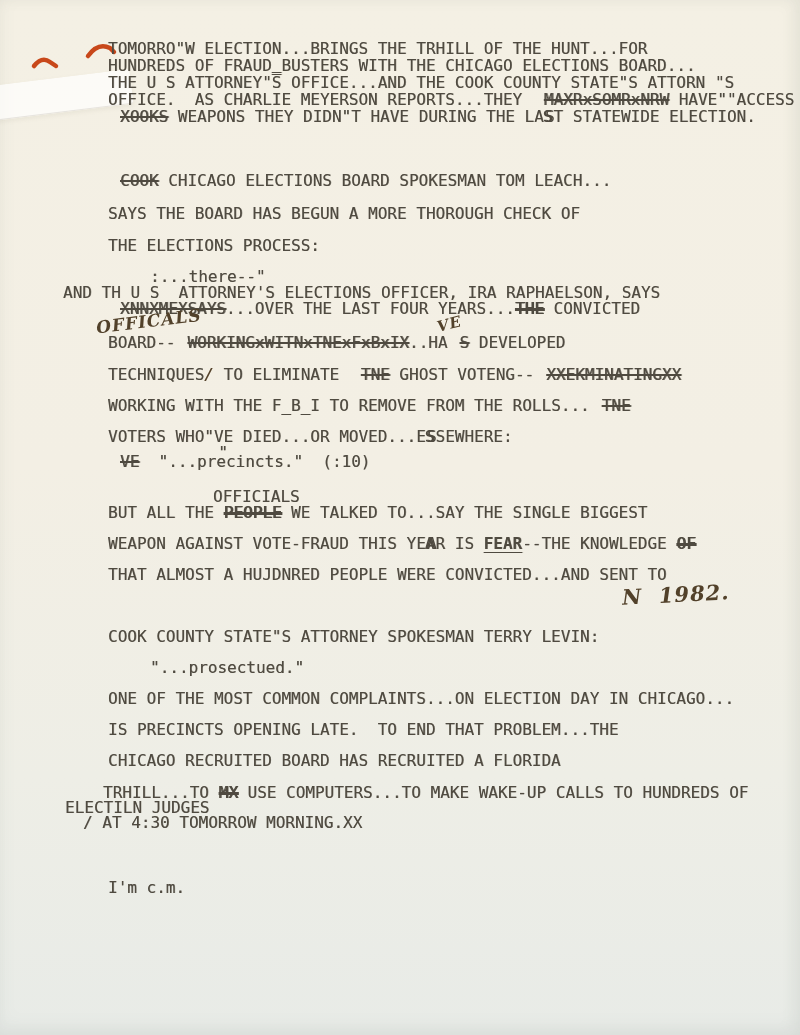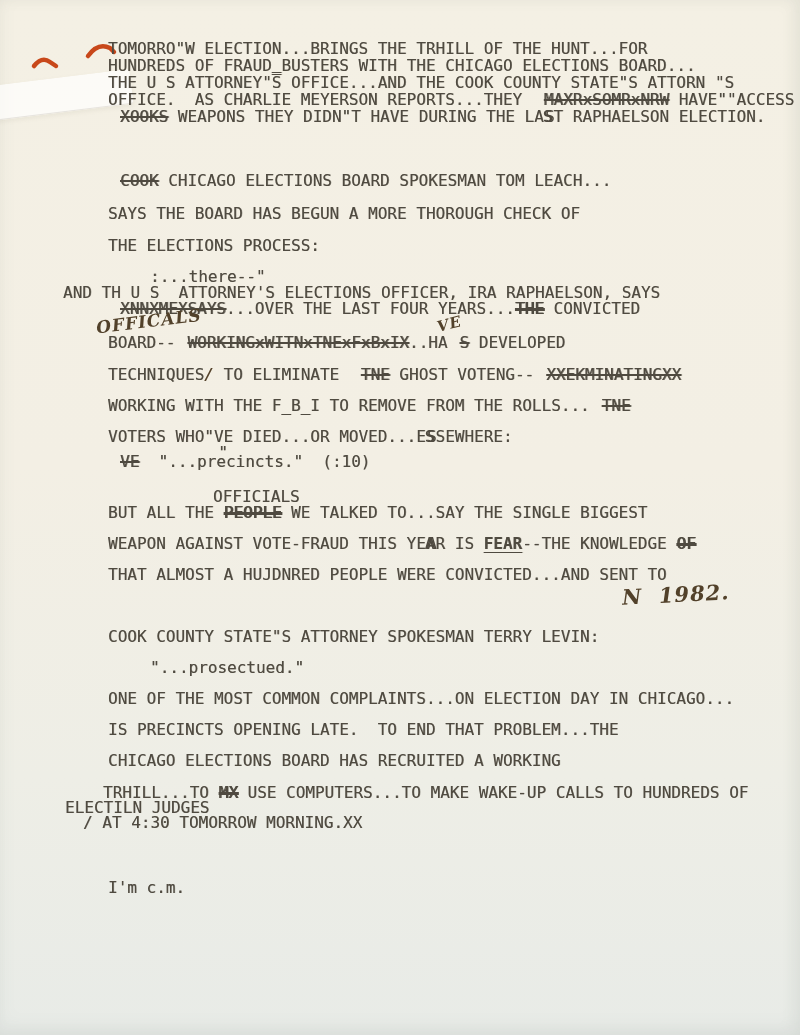--- a/index.html
+++ b/index.html
@@ -54,21 +54,21 @@
 <div id="sheet">
   <div id="crease"></div>
   <svg id="redmarks" width="160" height="110" viewBox="0 0 160 110">
     <path d="M34 66 Q 42 56 50 62 L 56 66" fill="none" stroke="#c8481a" stroke-width="4.5" stroke-linecap="round"></path>
     <path d="M88 56 Q 98 42 110 48 L 114 52" fill="none" stroke="#c8481a" stroke-width="4.5" stroke-linecap="round"></path>
   </svg>
 <div class="ln" style="left: 108px; top: 40px;"><span class="s-n">TOMORRO"W ELECTION...BRINGS THE TRHILL OF THE HUNT...FOR</span></div>
     <div class="ln" style="left: 108px; top: 57px;"><span class="s-n">HUNDREDS OF FRAUD</span><span class="s-u"> </span><span class="s-n">BUSTERS WITH THE CHICAGO ELECTIONS BOARD...</span></div>
     <div class="ln" style="left: 108px; top: 74px;"><span class="s-n">THE U S ATTORNEY"</span><span class="s-ovl">S</span><span class="s-n"> OFFICE...AND THE COOK COUNTY STATE"S ATTORN "S</span></div>
     <div class="ln" style="left: 108px; top: 91px;"><span class="s-n">OFFICE.  AS CHARLIE MEYERSON REPORTS...THEY </span><span class="s-x">MAXRxSOMRxNRW</span><span class="s-n"> HAVE""ACCESS TO</span></div>
-    <div class="ln" style="left: 108px; top: 108px;"><span class="s-x">XOOKS</span><span class="s-n"> WEAPONS THEY DIDN"T HAVE DURING THE LA</span><span class="s-ov">S</span><span class="s-n">T RAPHAELSON ELECTION.</span></div>
+    <div class="ln" style="left: 108px; top: 108px;"><span class="s-x">XOOKS</span><span class="s-n"> WEAPONS THEY DIDN"T HAVE DURING THE LA</span><span class="s-ov">S</span><span class="s-n">T STATEWIDE ELECTION.</span></div>
     <div class="ln" style="left: 108px; top: 172px;"><span class="s-x">COOK</span><span class="s-n"> CHICAGO ELECTIONS BOARD SPOKESMAN TOM LEACH...</span></div>
     <div class="ln" style="left: 108px; top: 205px;"><span class="s-n">SAYS THE BOARD HAS BEGUN A MORE THOROUGH CHECK OF</span></div>
     <div class="ln" style="left: 108px; top: 237px; text-align: center;"><span class="s-n">THE ELECTIONS PROCESS:</span></div>
     <div class="ln" style="left: 150px; top: 268px;"><span class="s-n">:...there--"</span></div>
     <div class="ln" style="left: 63px; top: 284px;"><span class="s-n">AND TH U S  ATTORNEY'S ELECTIONS OFFICER, IRA RAPHAELSON, SAYS</span></div>
     <div class="ln" style="left: 108px; top: 300px;"><span class="s-x">XNNXMEXSAYS</span><span class="s-n">...OVER THE LAST FOUR YEARS...</span><span class="s-xh">THE</span><span class="s-n"> CONVICTED</span></div>
     <div class="ln hand" style="left: 96px; top: 313px; font-size: 17px; transform: rotate(-7deg);"><span class="s-n">OFFICALS</span></div>
     <div class="ln hand" style="left: 437px; top: 316px; font-size: 15px; transform: rotate(-14deg);"><span class="s-n">VE</span></div>
     <div class="ln" style="left: 108px; top: 334px;"><span class="s-n">BOARD--</span><span class="s-x">WORKINGxWITNxTNExFxBxIX</span><span class="s-n">..HA</span><span class="s-x">S</span><span class="s-n"> DEVELOPED</span></div>
     <div class="ln" style="left: 108px; top: 366px;"><span class="s-n">TECHNIQUES</span><span class="s-pen">/</span><span class="s-n"> TO ELIMINATE </span><span class="s-x">TNE</span><span class="s-n"> GHOST VOTENG--</span><span class="s-x">XXEKMINATINGXX</span></div>
@@ -77,18 +77,18 @@
     <div class="ln" style="left: 108px; top: 453px;"><span class="s-x">VE</span><span class="s-n">  "...pr</span><span class="s-above">"</span><span class="s-n">ecincts."  (:10)</span></div>
     <div class="ln" style="left: 213px; top: 488px;"><span class="s-n">OFFICIALS</span></div>
     <div class="ln" style="left: 108px; top: 504px;"><span class="s-n">BUT ALL THE </span><span class="s-xh">PEOPLE</span><span class="s-n"> WE TALKED TO...SAY THE SINGLE BIGGEST</span></div>
     <div class="ln" style="left: 108px; top: 535px;"><span class="s-n">WEAPON AGAINST VOTE-FRAUD THIS YE</span><span class="s-ov">A</span><span class="s-n">R IS </span><span class="s-u">FEAR</span><span class="s-n">--THE KNOWLEDGE </span><span class="s-xh">OF</span></div>
     <div class="ln" style="left: 108px; top: 566px;"><span class="s-n">THAT ALMOST A HUJDNRED PEOPLE WERE CONVICTED...AND SENT TO</span></div>
     <div class="ln hand" style="left: 622px; top: 586px; font-size: 21px; transform: rotate(-3deg);"><span class="s-n">N  1982.</span></div>
     <div class="ln" style="left: 108px; top: 628px;"><span class="s-n">COOK COUNTY STATE"S ATTORNEY SPOKESMAN TERRY LEVIN:</span></div>
     <div class="ln" style="left: 150px; top: 659px;"><span class="s-n">"...prosectued."</span></div>
     <div class="ln" style="left: 108px; top: 690px;"><span class="s-n">ONE OF THE MOST COMMON COMPLAINTS...ON ELECTION DAY IN CHICAGO...</span></div>
     <div class="ln" style="left: 108px; top: 721px;"><span class="s-n">IS PRECINCTS OPENING LATE.  TO END THAT PROBLEM...THE</span></div>
-    <div class="ln" style="left: 108px; top: 752px;"><span class="s-n">CHICAGO ELECTIONS BOARD HAS RECRUITED A WORKING</span></div>
+    <div class="ln" style="left: 108px; top: 752px;"><span class="s-n">CHICAGO RECRUITED BOARD HAS RECRUITED A FLORIDA</span></div>
     <div class="ln" style="left: 103px; top: 784px;"><span class="s-n">TRHILL...TO </span><span class="s-xh">MX</span><span class="s-n"> USE COMPUTERS...TO MAKE WAKE-UP CALLS TO HUNDREDS OF</span></div>
     <div class="ln" style="left: 65px; top: 799px;"><span class="s-n">ELECTILN JUDGES</span></div>
     <div class="ln" style="left: 83px; top: 814px;"><span class="s-n">/ AT 4:30 TOMORROW MORNING.XX</span></div>
     <div class="ln" style="left: 108px; top: 879px;"><span class="s-n">I'm c.m.</span></div>
   </div>
 
 </body></html>

